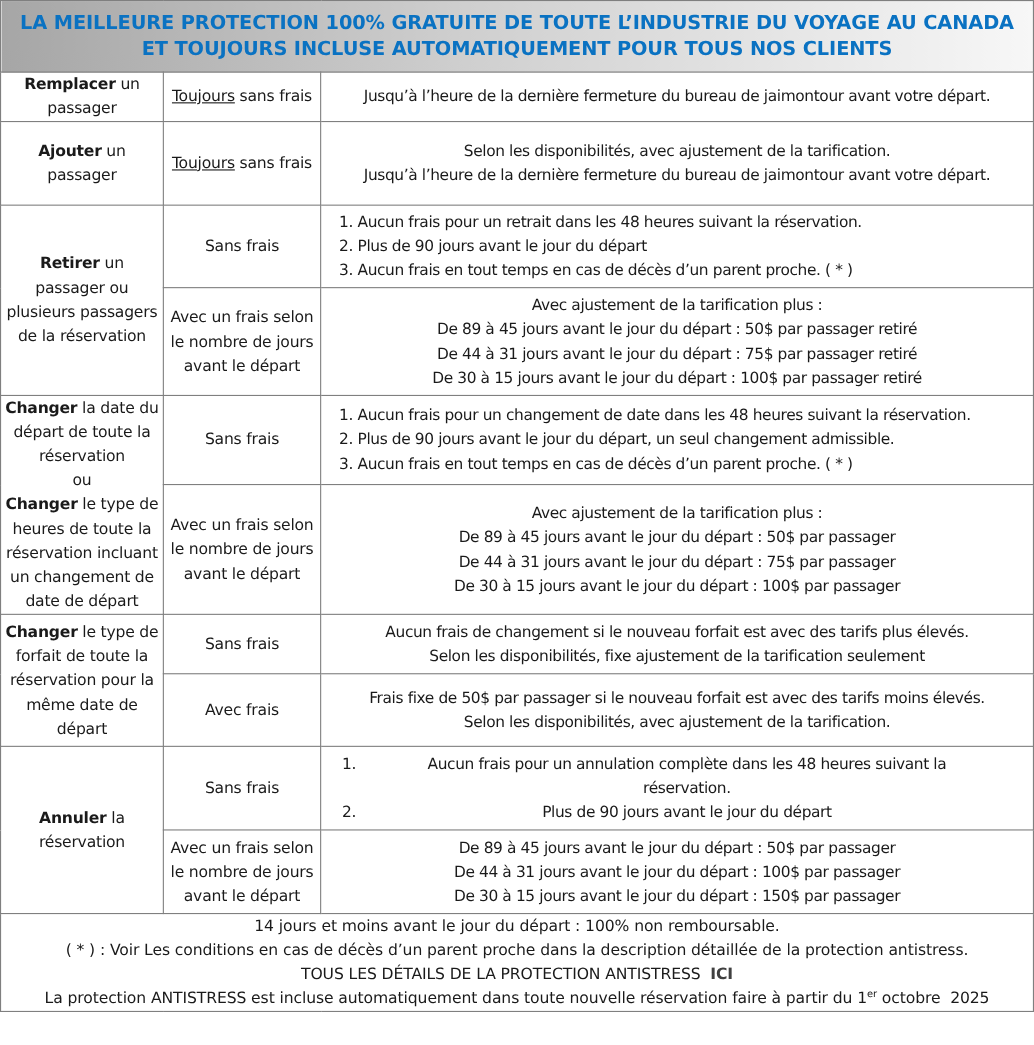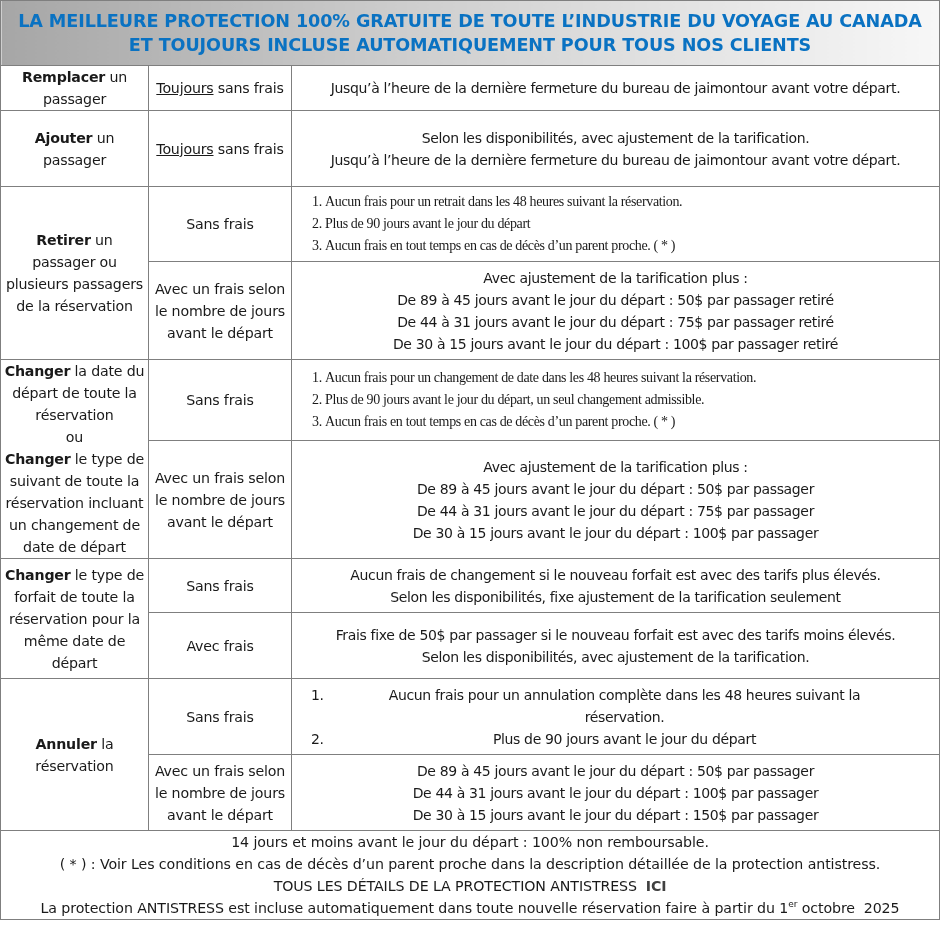--- a/index.html
+++ b/index.html
@@ -18,21 +18,21 @@
   td.header-cell {
     height: 64px;
     background: linear-gradient(to right, #a6a6a6 0%, #cfcfcf 45%, #f7f7f7 100%);
     color: #0a72c2; font-weight: bold; font-size: 17.6px; line-height: 24px;
     letter-spacing: -0.1px; padding: 6px 2px 8px 2px;
   }
   td.action b { font-weight: bold; }
   .u { text-decoration: underline; }
   td.desc { font-size: 14px; letter-spacing: -0.35px; }
   ol.tight { margin: 4px 0 4px 0; padding-left: 30px; text-align: left; }
-  ol.tight li { padding-left: 0; font-family: Liberation Serif, serif; }
+  ol.tight li { padding-left: 0; }
   ol.wide { margin: 0; padding: 0; list-style: none; }
   ol.wide li { position: relative; padding: 0 34px 0 52px; text-align: center; }
   ol.wide li .num { position: absolute; left: 16px; top: 0; }
   .line { display: block; }
   td.footer { font-size: 14.2px; line-height: 22px; padding: 5px 4px; letter-spacing: -0.1px; margin-left: 26px; }
   .ici { color: #404040; font-weight: bold; cursor: pointer; }
   sup { font-size: 9px; line-height: 0; }
 </style>
 </head>
 <body>
@@ -84,21 +84,21 @@
       <span class="line">De 89 à 45 jours avant le jour du départ : 50$ par passager retiré</span>
       <span class="line">De 44 à 31 jours avant le jour du départ : 75$ par passager retiré</span>
       <span class="line">De 30 à 15 jours avant le jour du départ : 100$ par passager retiré</span>
     </td>
   </tr>
 
   <tr style="height:76px">
     <td class="action" rowspan="2">
       <b>Changer</b><span> la date du départ de toute la réservation</span>
       <span class="line">ou</span>
-      <b>Changer</b><span> le type de suivant de toute la réservation incluant un changement de date de départ</span>
+      <b>Changer</b><span> le type de heures de toute la réservation incluant un changement de date de départ</span>
     </td>
     <td>Sans frais</td>
     <td class="desc">
       <ol class="tight">
         <li>Aucun frais pour un changement de date dans les 48 heures suivant la réservation.</li>
         <li>Plus de 90 jours avant le jour du départ, un seul changement admissible.</li>
         <li>Aucun frais en tout temps en cas de décès d’un parent proche. ( * )</li>
       </ol>
     </td>
   </tr>

